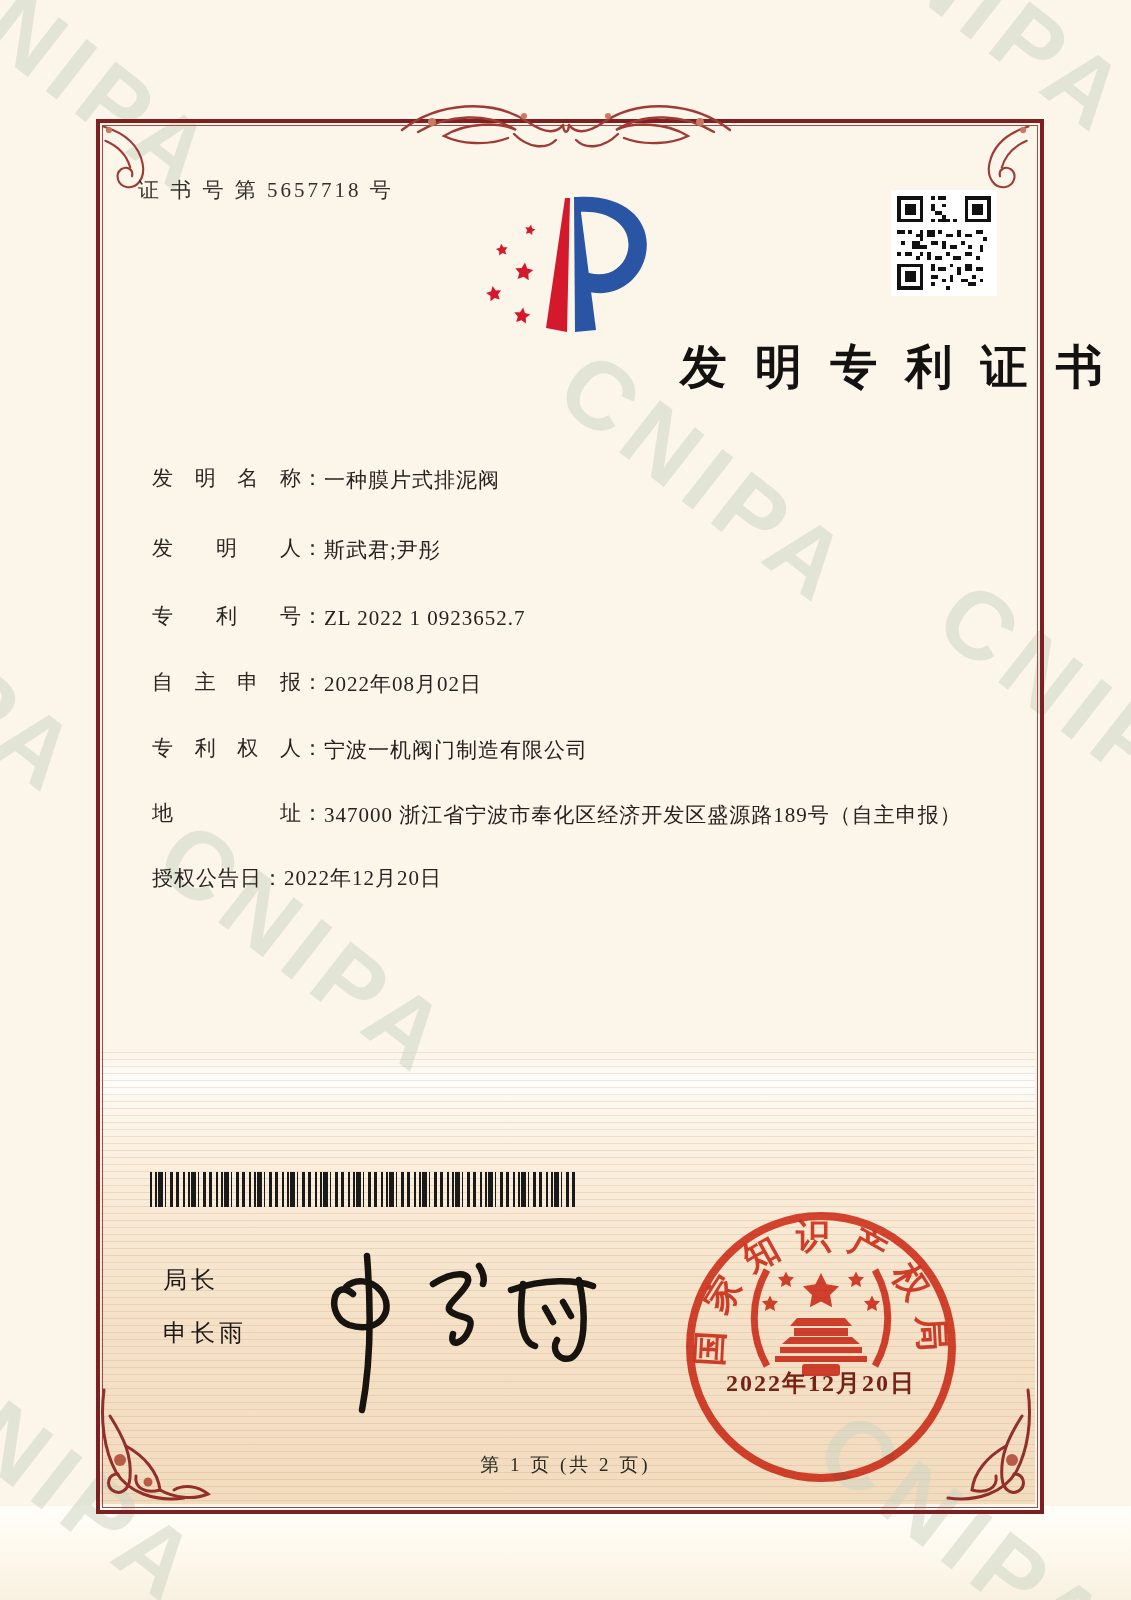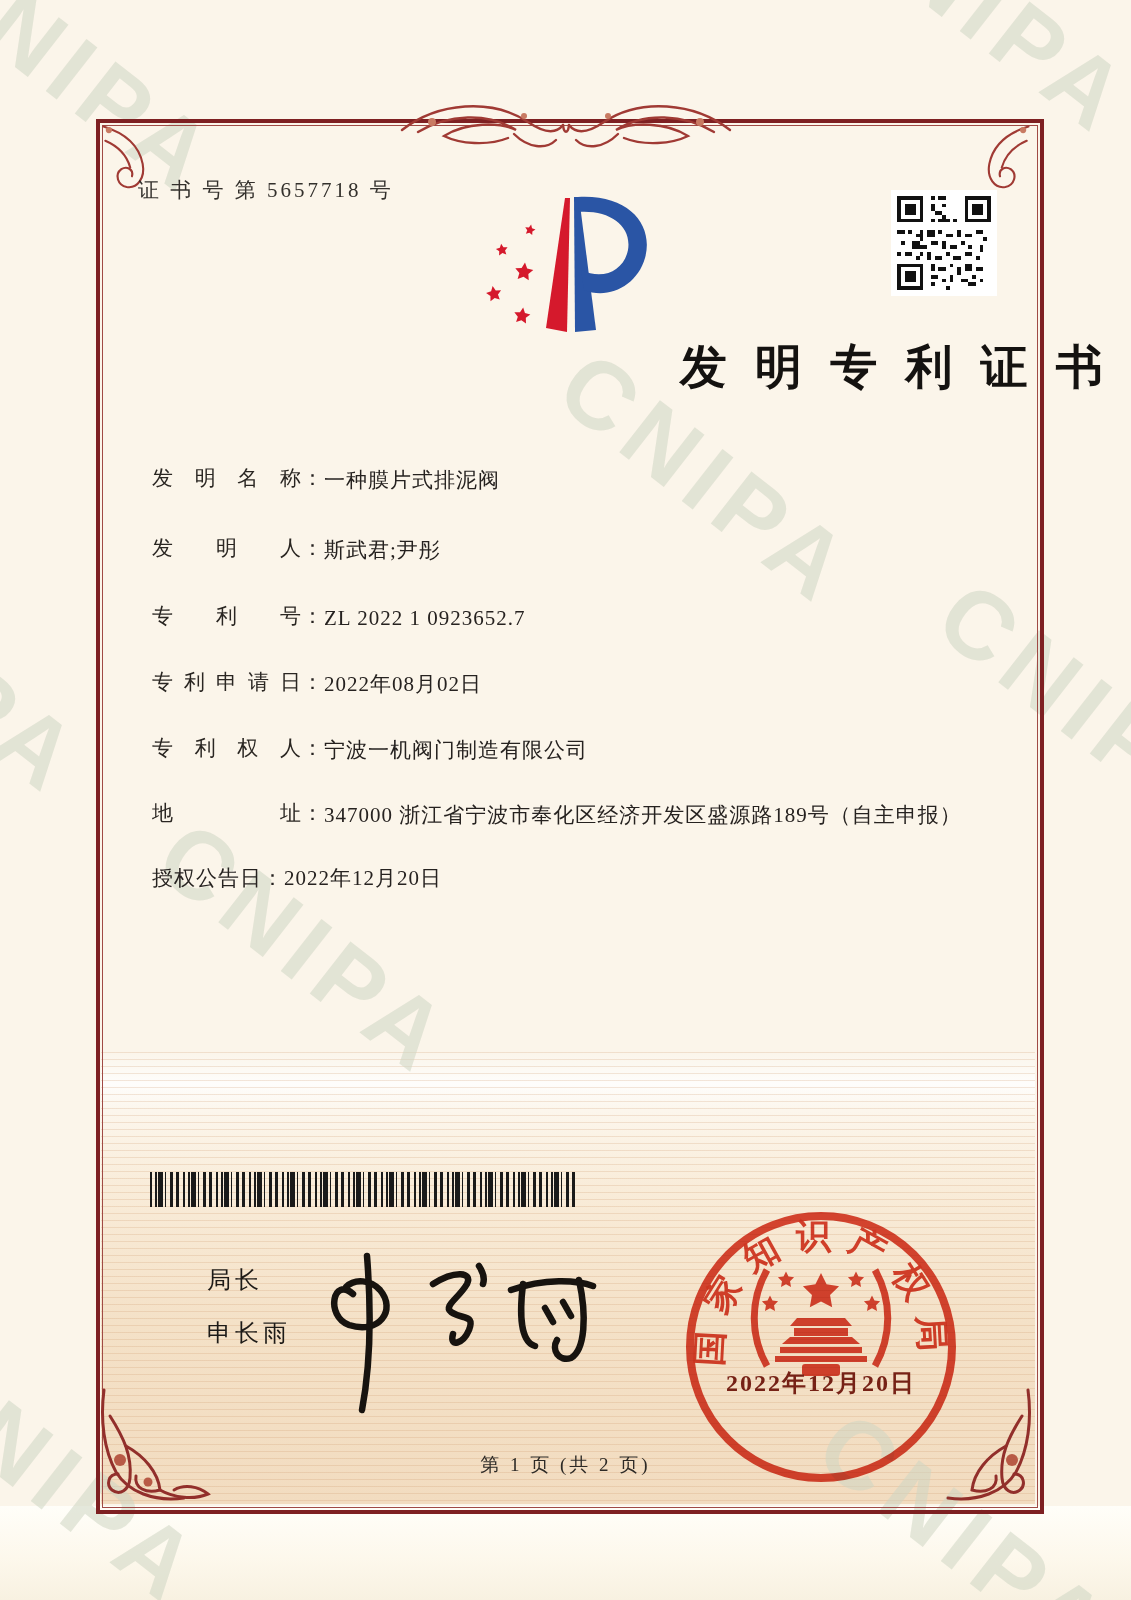--- a/index.html
+++ b/index.html
@@ -69,21 +69,21 @@
   .body-text p{margin:0;text-indent:2em;}
   
   .barcode{
     position:absolute;z-index:4;left:150px;top:1172px;width:428px;height:35px;
     background-image:repeating-linear-gradient(90deg,
       #1a1a1a 0 2px,transparent 2px 5px,#1a1a1a 5px 7px,transparent 7px 8px,
       #1a1a1a 8px 13px,transparent 13px 15px,#1a1a1a 15px 16px,transparent 16px 20px,
       #1a1a1a 20px 23px,transparent 23px 26px,#1a1a1a 26px 29px,transparent 29px 33px);
   }
   
-  .director{position:absolute;z-index:4;left:163px;top:1264px;font-size:24px;letter-spacing:4px;color:#1d1a17;margin-left:44px;}
+  .director{position:absolute;z-index:4;left:163px;top:1264px;font-size:24px;letter-spacing:4px;color:#1d1a17;}
   .director .name{display:block;margin-top:21px;}
   .signature{position:absolute;z-index:4;left:283px;top:1232px;}
   
   .seal{position:absolute;z-index:5;left:682px;top:1208px;mix-blend-mode:multiply;}
   
   .page-footer{
     position:absolute;z-index:4;left:0;right:0;top:1452px;text-align:center;
     font-size:19px;letter-spacing:3px;color:#2d2а26;color:#2d2a26;
   }
   .continuation-note{
@@ -214,21 +214,21 @@
     <span class="field-label">发明人</span>
       <span class="field-colon">：</span>
       <span class="field-value">斯武君;尹彤</span>
   </div>
   <div class="field-row" style="top:602px">
     <span class="field-label">专利号</span>
       <span class="field-colon">：</span>
       <span class="field-value">ZL 2022 1 0923652.7</span>
   </div>
   <div class="field-row" style="top:668px">
-    <span class="field-label">专利申请日</span>
+    <span class="field-label">自主申报</span>
       <span class="field-colon">：</span>
       <span class="field-value">2022年08月02日</span>
   </div>
   <div class="field-row" style="top:734px">
     <span class="field-label">专利权人</span>
       <span class="field-colon">：</span>
       <span class="field-value">宁波一机阀门制造有限公司</span>
   </div>
   <div class="field-row" style="top:799px">
     <span class="field-label">地址</span>

